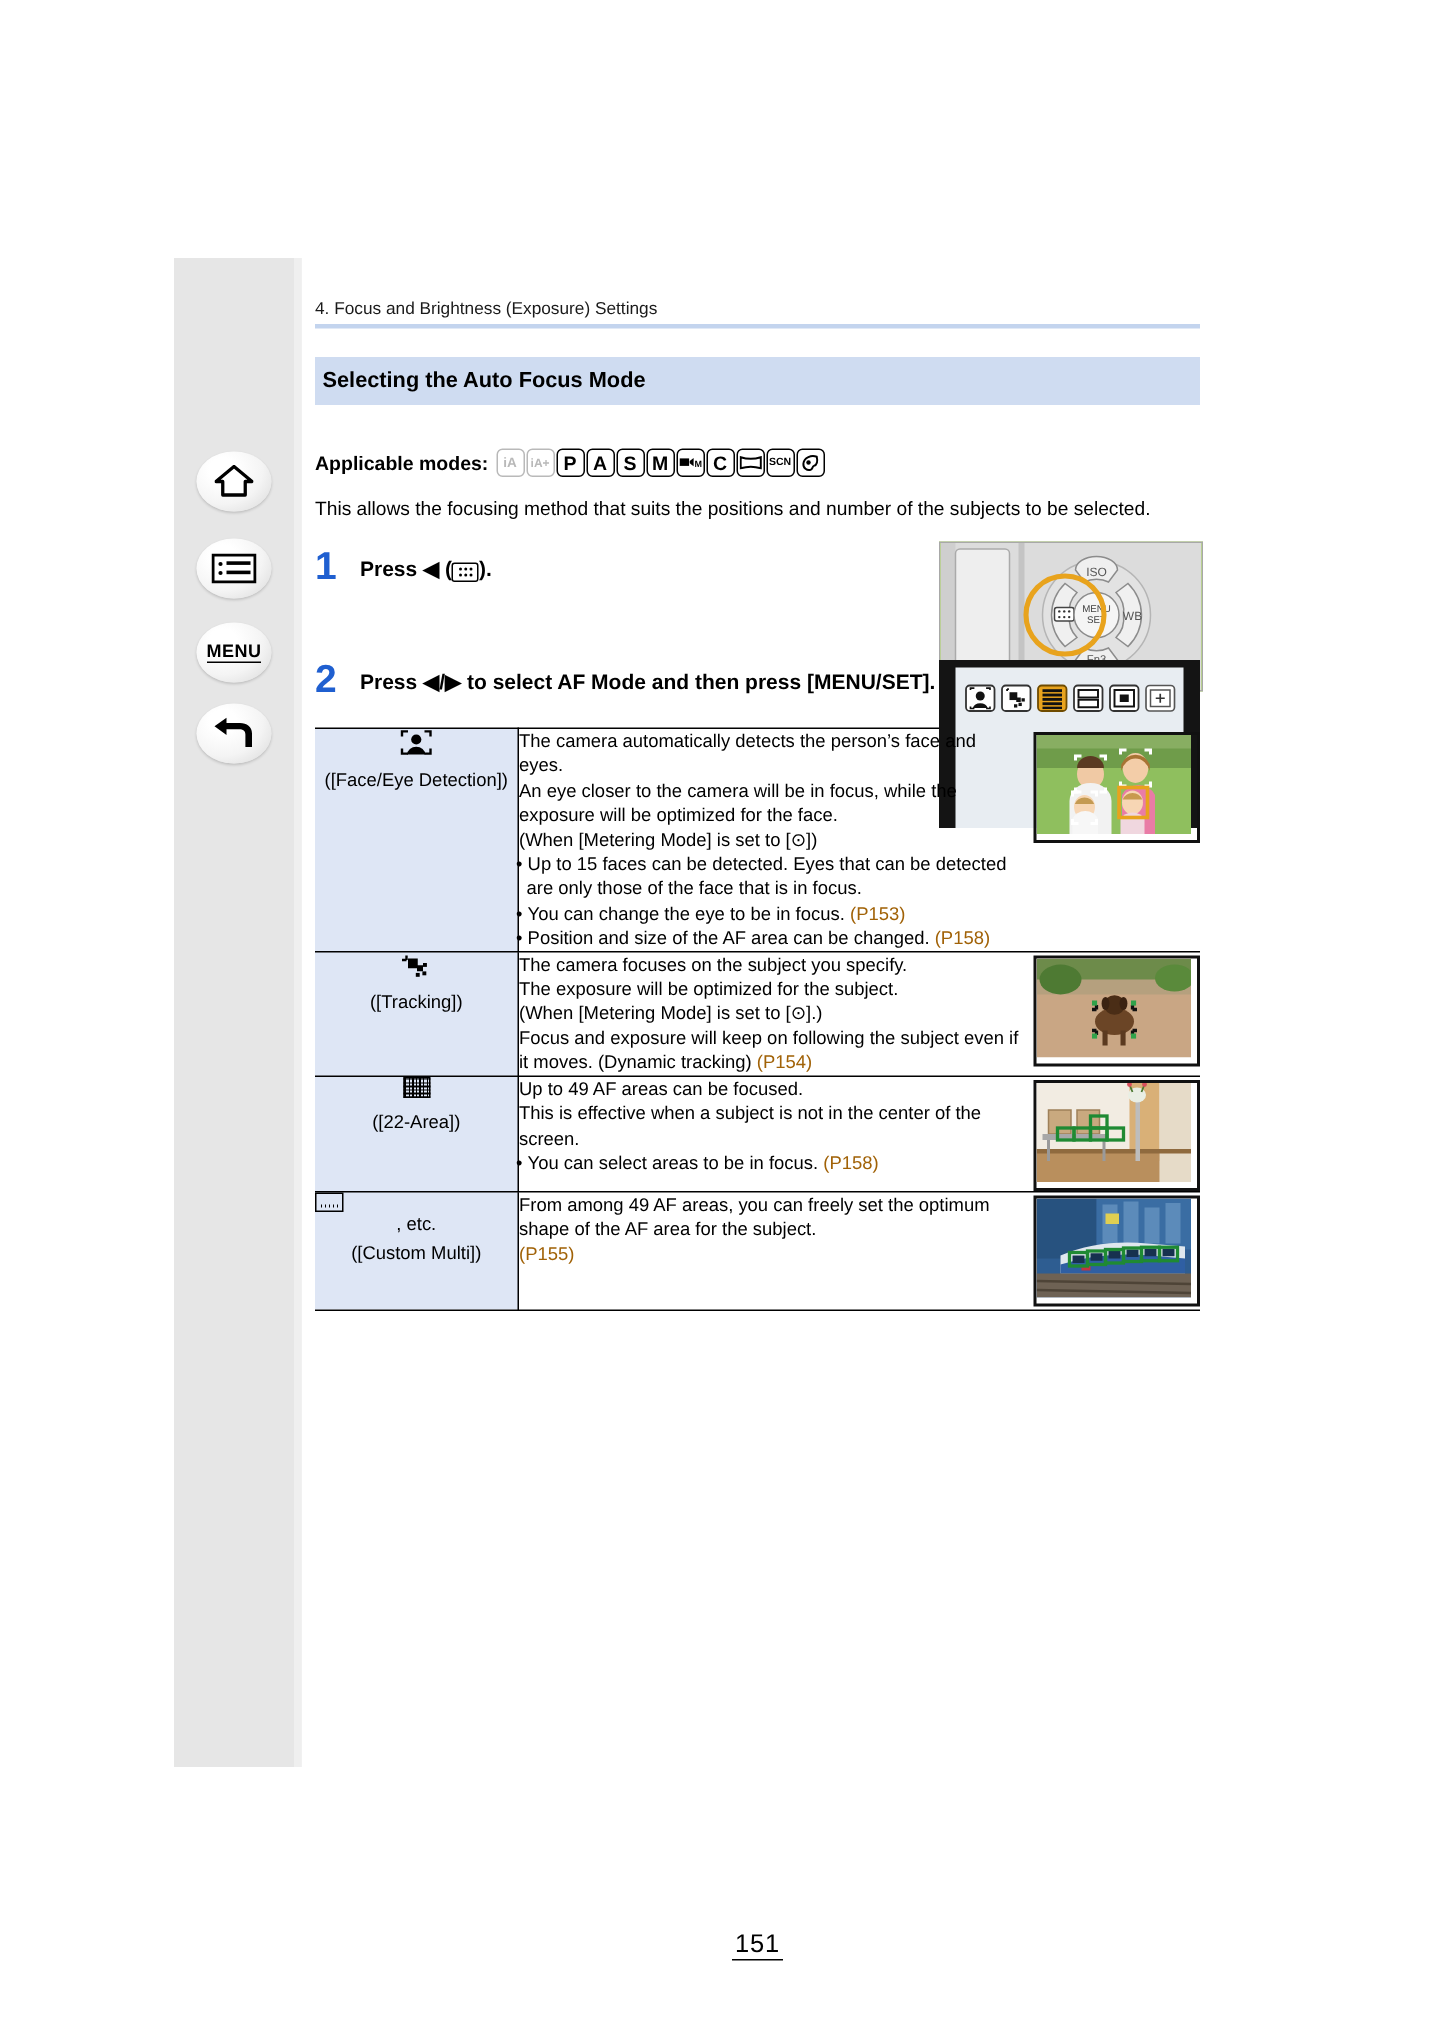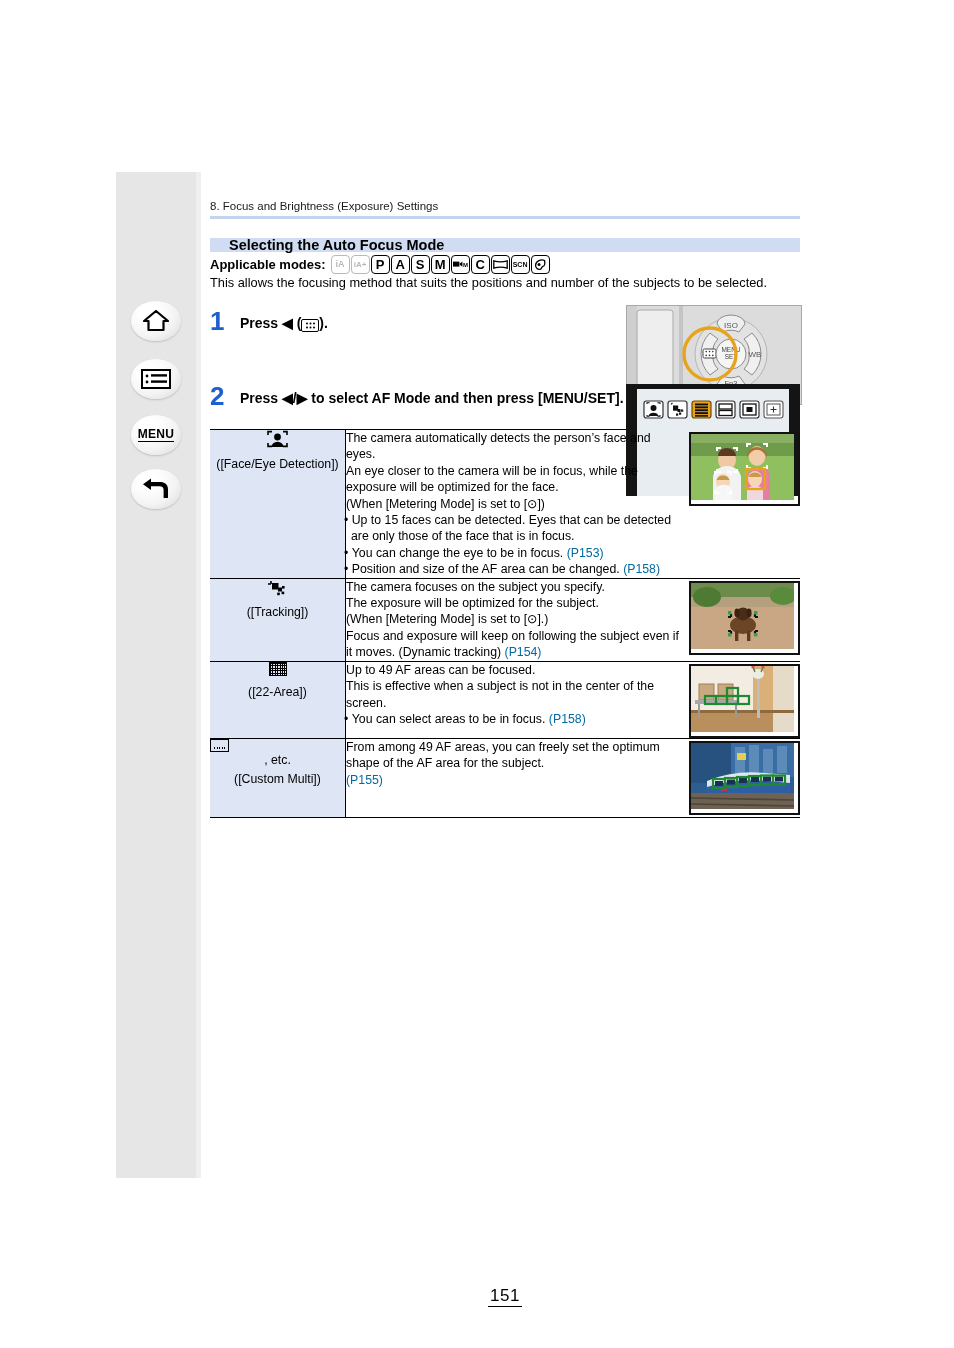--- a/index.html
+++ b/index.html
@@ -84,50 +84,51 @@
     padding-bottom: 4px;
   }
   .crumb-rule {
     height: 3px;
     background: #c3d4ee;
     margin-bottom: 19px;
   }
 
   .section-band {
     background: #cfdcf1;
-    height: 14px;
+    height: 32px;
     display: flex;
     align-items: center;
-    padding-left: 19px;
+    padding-left: 5px;
     font-size: 14.5px;
     font-weight: bold;
     box-sizing: border-box;
   }
 
   .applicable {
-    margin-top: 3px;
+    margin-top: 29px;
     display: flex;
     align-items: center;
     font-size: 13px;
     font-weight: bold;
   }
   .mode-row { display: flex; align-items: center; margin-left: 5px; gap: 1px; }
   .mode {
     width: 19px; height: 19px;
     border: 1.4px solid #000;
     border-radius: 4px;
     display: flex; align-items: center; justify-content: center;
     font-size: 13px; font-weight: bold;
     box-sizing: border-box;
     line-height: 1;
   }
   .mode.dim { border-color: #b9b9b9; color: #b9b9b9; }
   .mode.tiny { font-size: 8px; }
 
   .intro {
+    margin-top: 12px;
     font-size: 12.8px;
     line-height: 17px;
   }
 
   
   .step {
     position: relative;
     display: flex;
     margin-top: 16px;
   }
@@ -205,21 +206,21 @@
   td.desc-cell {
     padding: 7px 8px 8px 8px;
     font-size: 12.3px;
     line-height: 16.4px;
     position: relative;
     margin-top: 28px;
   }
   .desc-flex { display: flex; }
   .desc-txt { flex: 1; padding-right: 6px; }
   .bullet { text-indent: -7px; padding-left: 5px; }
-  .pref { color: #0369a1; }
+  .pref { color: #a16207; }
   .thumb {
     width: 107px;
     height: 70px;
     border: 2px solid #111;
     flex: none;
     position: relative;
     overflow: hidden;
     margin-top: 2px;
   }
 
@@ -286,21 +287,21 @@
   <div class="nav-btn" id="nav-back">
     <span class="disc"></span>
     <svg width="28" height="22" viewBox="0 0 28 22">
       <path d="M26 20 L26 11 C26 6.5 22.5 4 18 4 L9 4 L9 0.5 L1 6.2 L9 12 L9 8.2 L17.5 8.2 C20 8.2 21.6 9.3 21.6 11.6 L21.6 20 Z" fill="#000"></path>
     </svg>
   </div>
 </div>
 
 <div id="content">
 
-  <div class="crumb">8. Focus and Brightness (Exposure) Settings</div>
+  <div class="crumb">4. Focus and Brightness (Exposure) Settings</div>
   <div class="crumb-rule"></div>
 
   <div class="section-band">
     <span>Selecting the Auto Focus Mode</span>
   </div>
 
   <div class="applicable">
     <span>Applicable modes:</span>
     <span class="mode-row">
       <span class="mode dim" style="font-size:9px">

